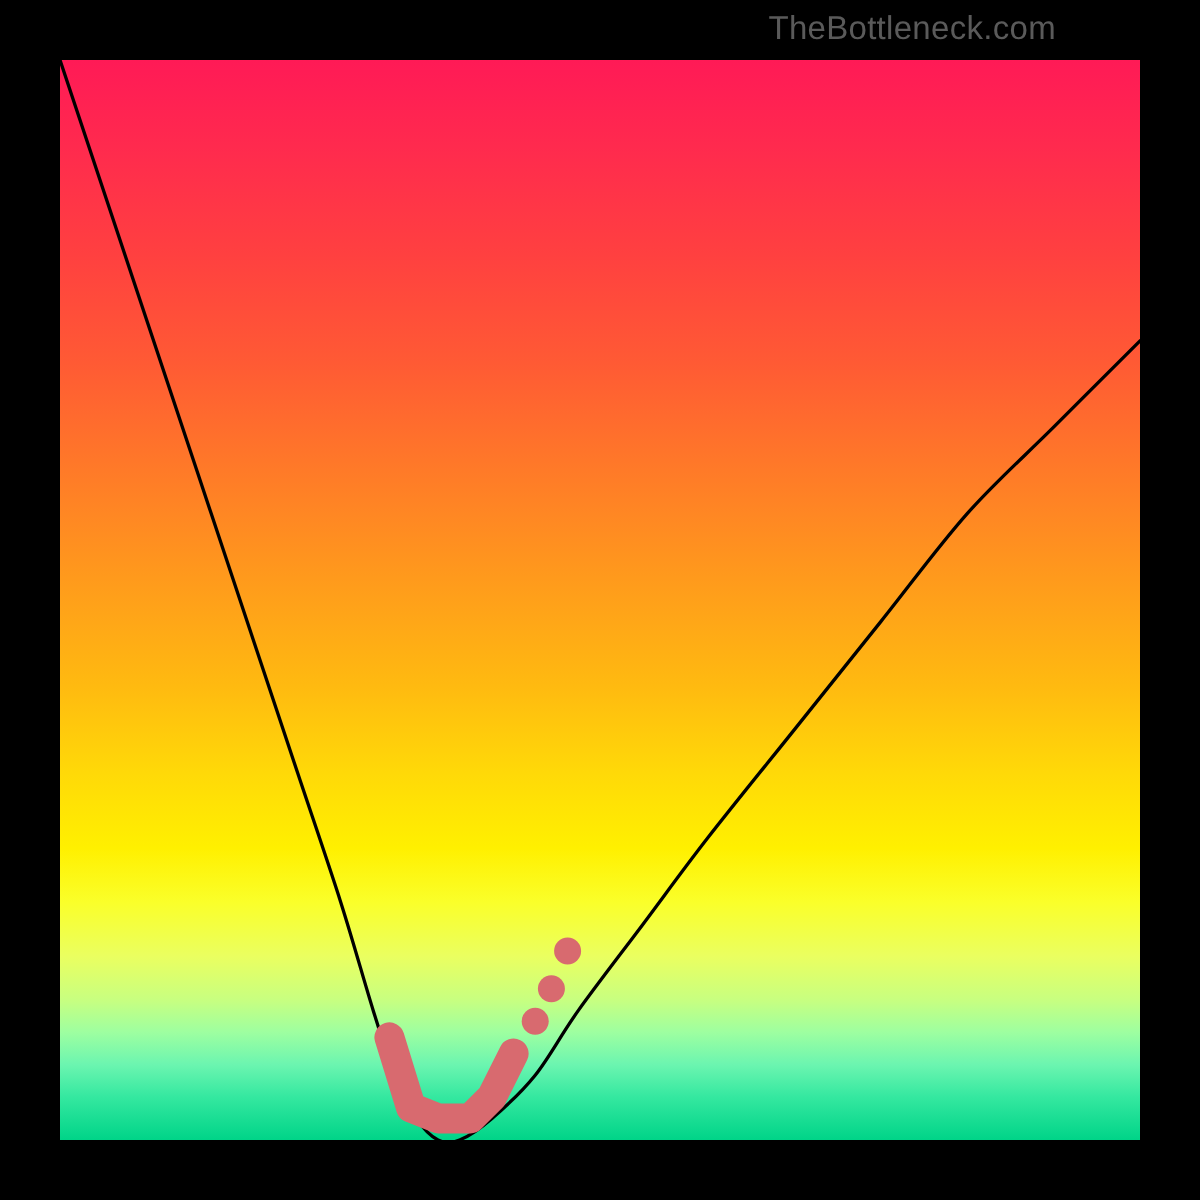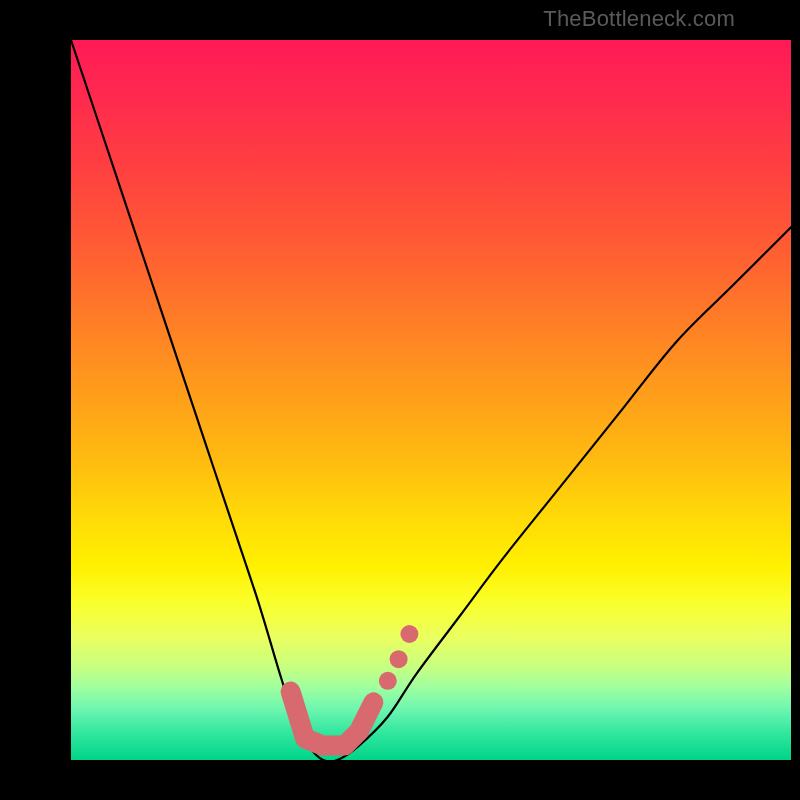--- a/index.html
+++ b/index.html
@@ -2,21 +2,20 @@
 <html><head>
 <meta charset="utf-8">
 <style>
   * { margin: 0; padding: 0; box-sizing: border-box; }
   html, body { width: 800px; height: 800px; overflow: hidden; background: #000; }
   .canvas {
     position: relative;
     width: 716px;
     height: 800px;
     background: #000;
-    margin-left: 31px;
   }
   .plot-area {
     position: absolute;
     left: 40px;
     top: 40px;
     width: 720px;
     height: 720px;
     background: linear-gradient(to bottom,
       #ff1a56 0%,
       #ff2a4e 8%,

